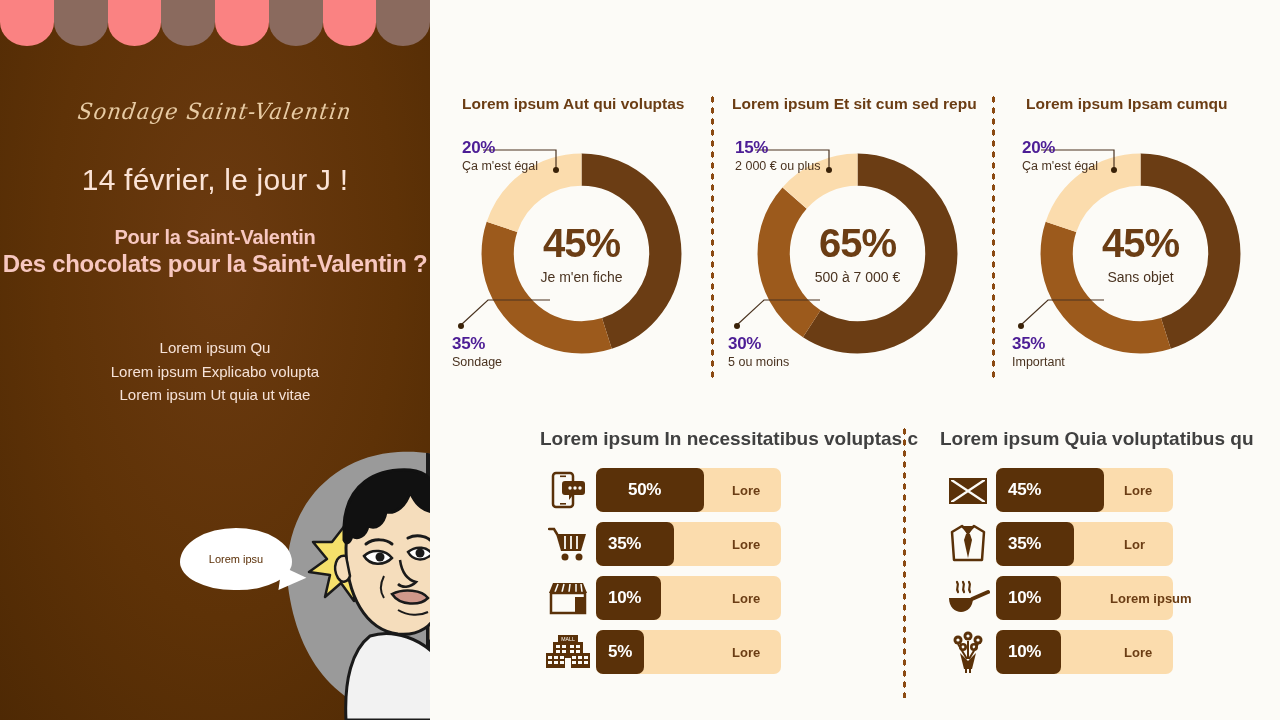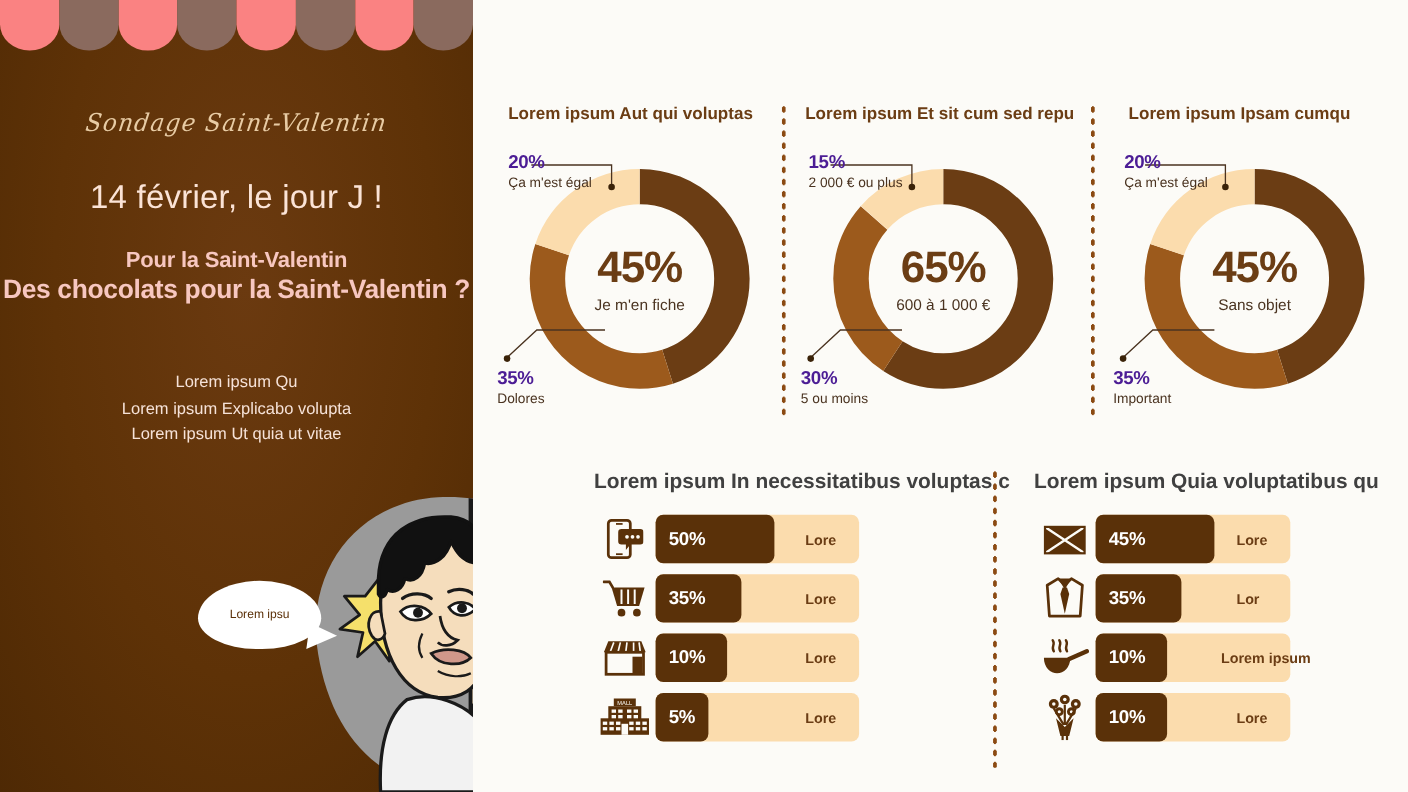--- a/index.html
+++ b/index.html
@@ -228,37 +228,37 @@
     <div class="callout" style="left:32px;top:138px;">
       <div class="pct">20%</div>
       <div class="lbl">Ça m'est égal</div>
     </div>
     <svg width="130" height="60" style="position:absolute;left:18px;top:292px;">
       <path d="M14 32 L40 8 L102 8" stroke="#4A3320" stroke-width="1.2" fill="none"></path>
       <circle cx="13" cy="34" r="3" fill="#3A2208"></circle>
     </svg>
     <div class="callout" style="left:22px;top:334px;">
       <div class="pct">35%</div>
-      <div class="lbl">Dolores</div>
+      <div class="lbl">Sondage</div>
     </div>
   </div>
 
   <div class="vdots" style="left:280px;top:94px;height:284px;"></div>
 
   <div class="donut-block">
     <div class="donut-title" style="left:302px;">Lorem ipsum Et sit cum sed repu</div>
     <div class="donut-wrap" style="left:320px;top:146px;">
       <svg width="215" height="215" viewBox="0 0 100 100">
         <circle cx="50" cy="50" r="39" fill="none" stroke="#6B3D14" stroke-width="15" stroke-dasharray="144.8 100.3" transform="rotate(-90 50 50)"></circle>
         <circle cx="50" cy="50" r="39" fill="none" stroke="#9C5A1C" stroke-width="15" stroke-dasharray="66.8 178.3" stroke-dashoffset="-144.8" transform="rotate(-90 50 50)"></circle>
         <circle cx="50" cy="50" r="39" fill="none" stroke="#FBDCAD" stroke-width="15" stroke-dasharray="33.4 211.7" stroke-dashoffset="-211.7" transform="rotate(-90 50 50)"></circle>
       </svg>
       <div class="donut-center">
         <div class="big">65%</div>
-        <div class="sub">600 à 1 000 €</div>
+        <div class="sub">500 à 7 000 €</div>
       </div>
     </div>
     <svg width="140" height="60" style="position:absolute;left:295px;top:130px;">
       <path d="M30 20 L104 20 L104 38" stroke="#4A3320" stroke-width="1.2" fill="none"></path>
       <circle cx="104" cy="40" r="3" fill="#3A2208"></circle>
     </svg>
     <div class="callout" style="left:305px;top:138px;">
       <div class="pct">15%</div>
       <div class="lbl">2 000 € ou plus</div>
     </div>
@@ -314,21 +314,21 @@
           <rect x="2" y="2" width="20" height="34" rx="3" fill="none" stroke="#5A3109" stroke-width="2.5"></rect>
           <rect x="9" y="4.5" width="6" height="1.6" fill="#5A3109"></rect>
           <rect x="9" y="32" width="6" height="1.6" fill="#5A3109"></rect>
           <path d="M14 10 h17 a3 3 0 0 1 3 3 v8 a3 3 0 0 1 -3 3 h-9 l-4 5 v-5 h-4 a3 3 0 0 1 -3 -3 v-8 a3 3 0 0 1 3 -3 Z" fill="#5A3109"></path>
           <circle cx="19" cy="17" r="1.7" fill="#FCFBF7"></circle>
             <circle cx="24" cy="17" r="1.7" fill="#FCFBF7"></circle>
             <circle cx="29" cy="17" r="1.7" fill="#FCFBF7"></circle>
         </svg>
       </div>
       <div class="bar-track" style="width:185px;">
-        <div class="bar-fill" style="width:108px;">
+        <div class="bar-fill" style="width:108px;padding-left:20px;">
           <span class="bar-pct">50%</span>
         </div>
         <span class="bar-lbl" style="left:136px;">Lore</span>
       </div>
     </div>
 
     <div class="bar-row">
       <div class="bar-icon">
         <svg width="40" height="34" viewBox="0 0 40 34">
           <path d="M1 2 h5 l3 5" fill="none" stroke="#5A3109" stroke-width="2.5" stroke-linecap="round"></path>

